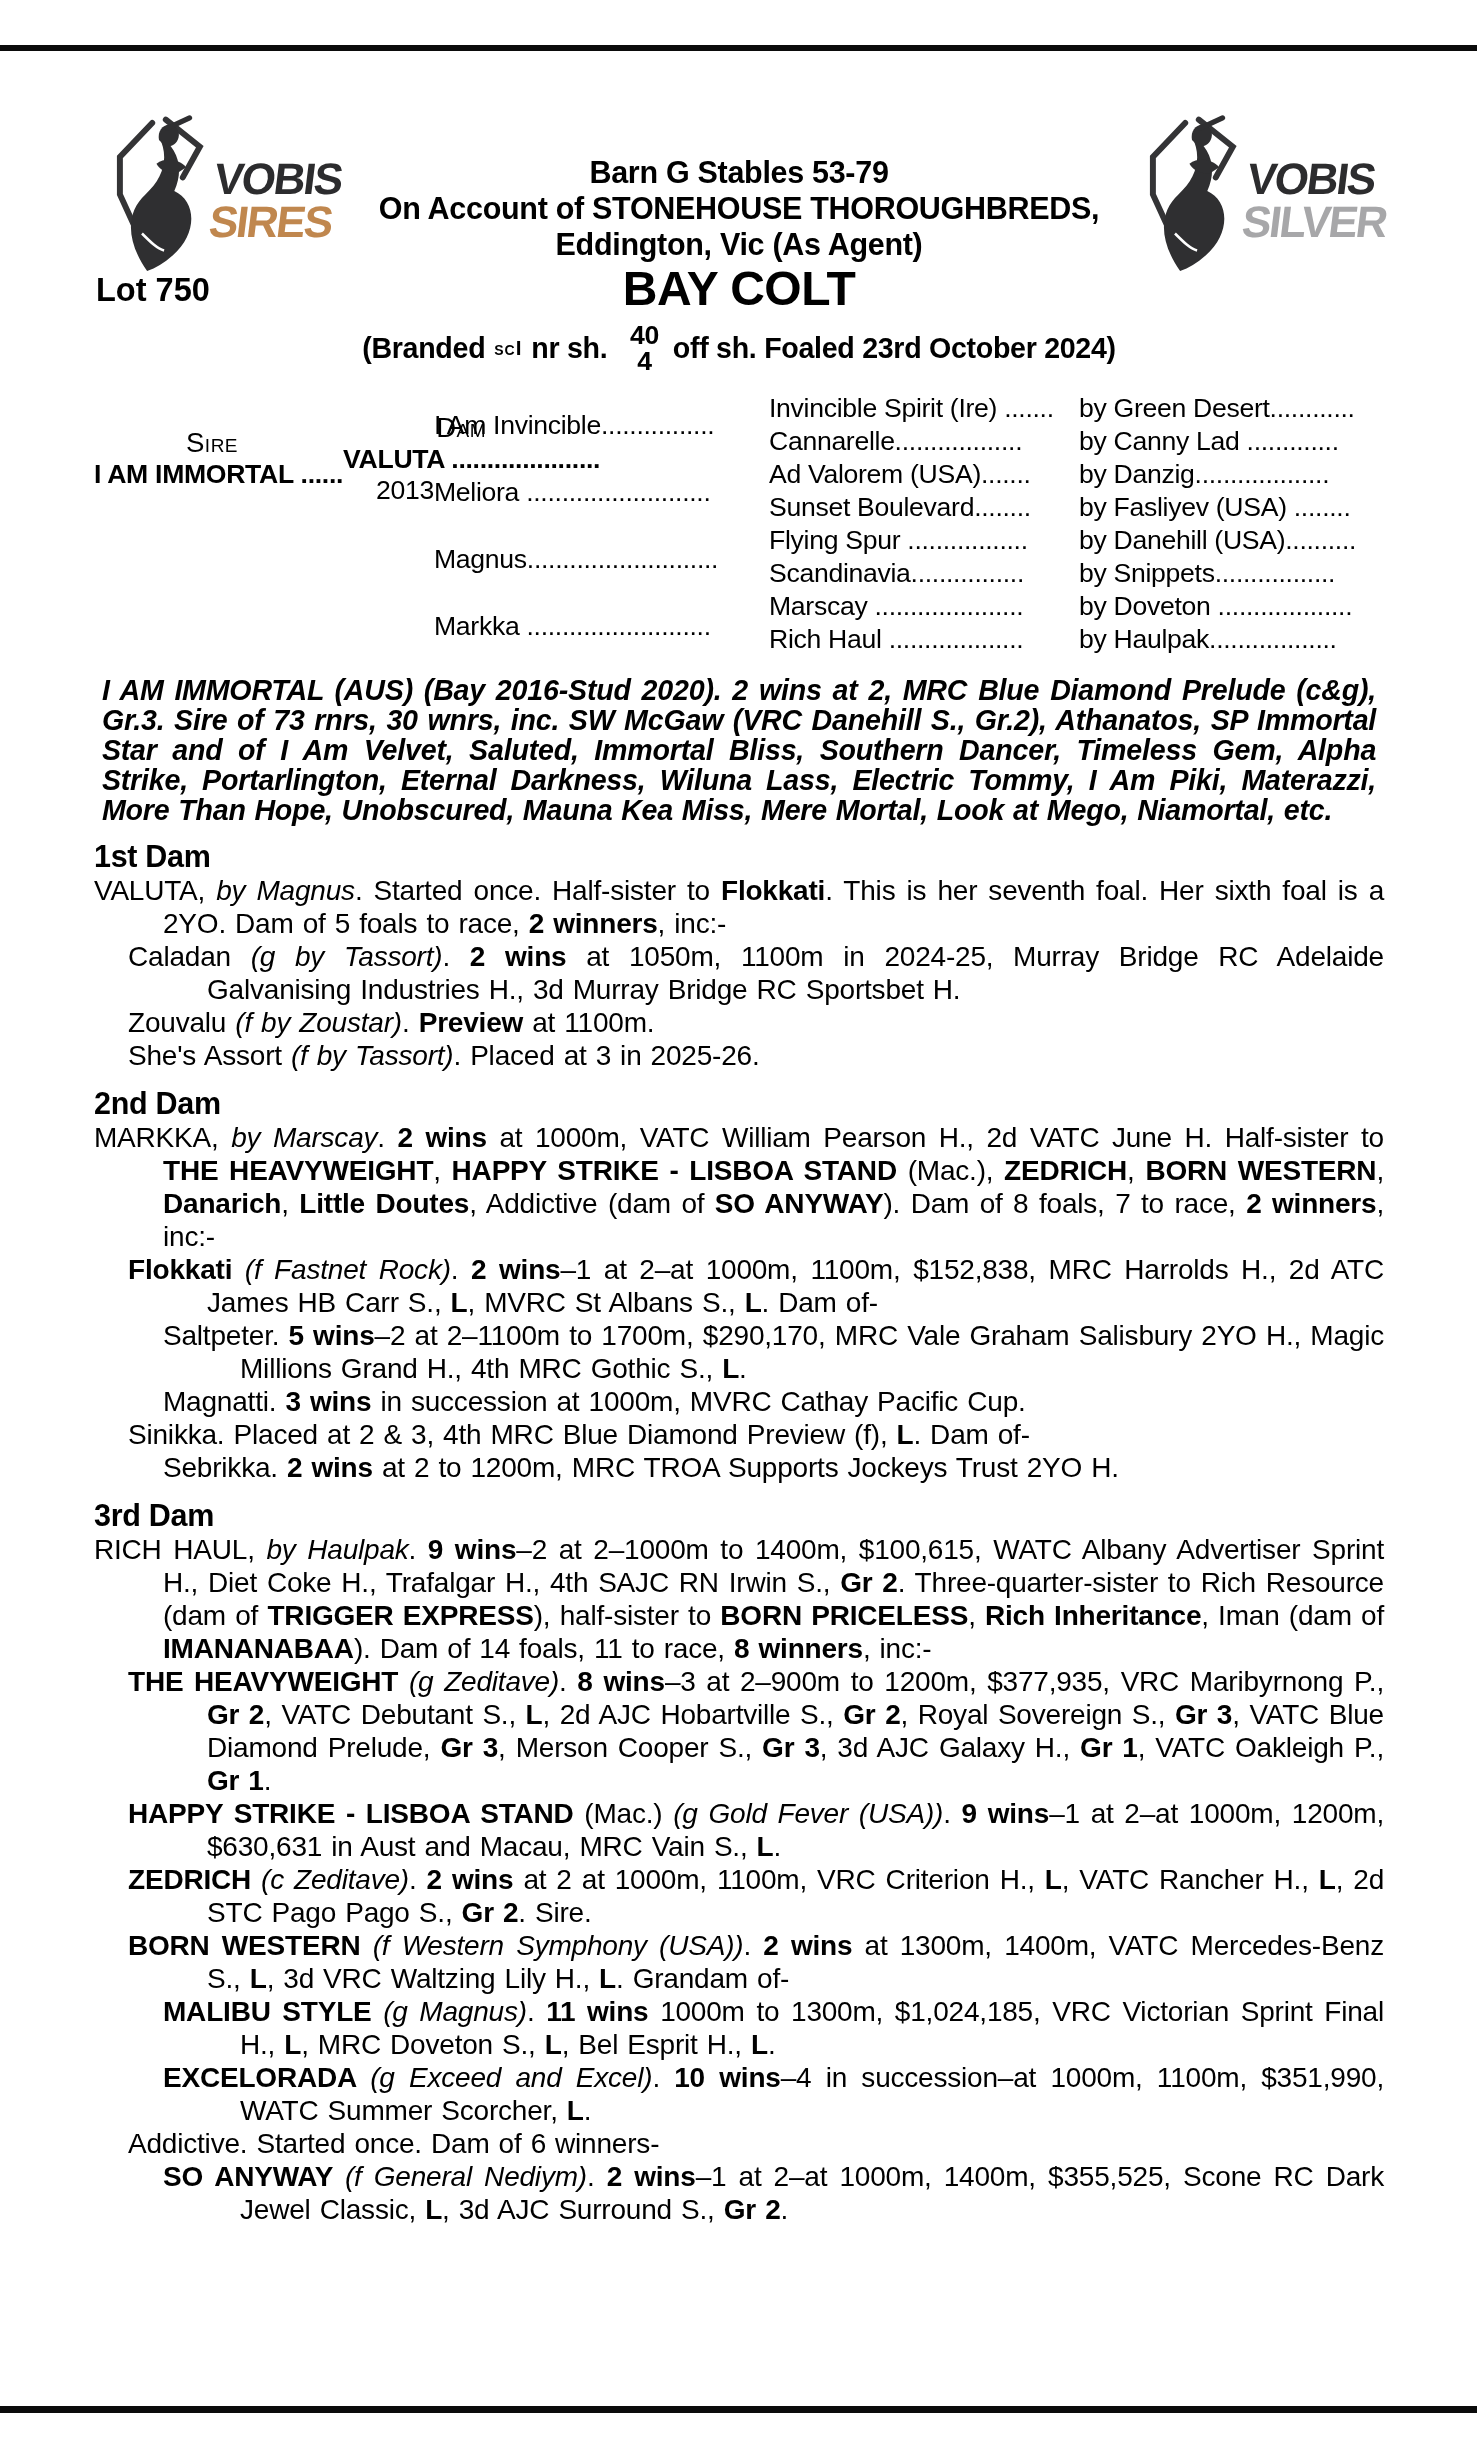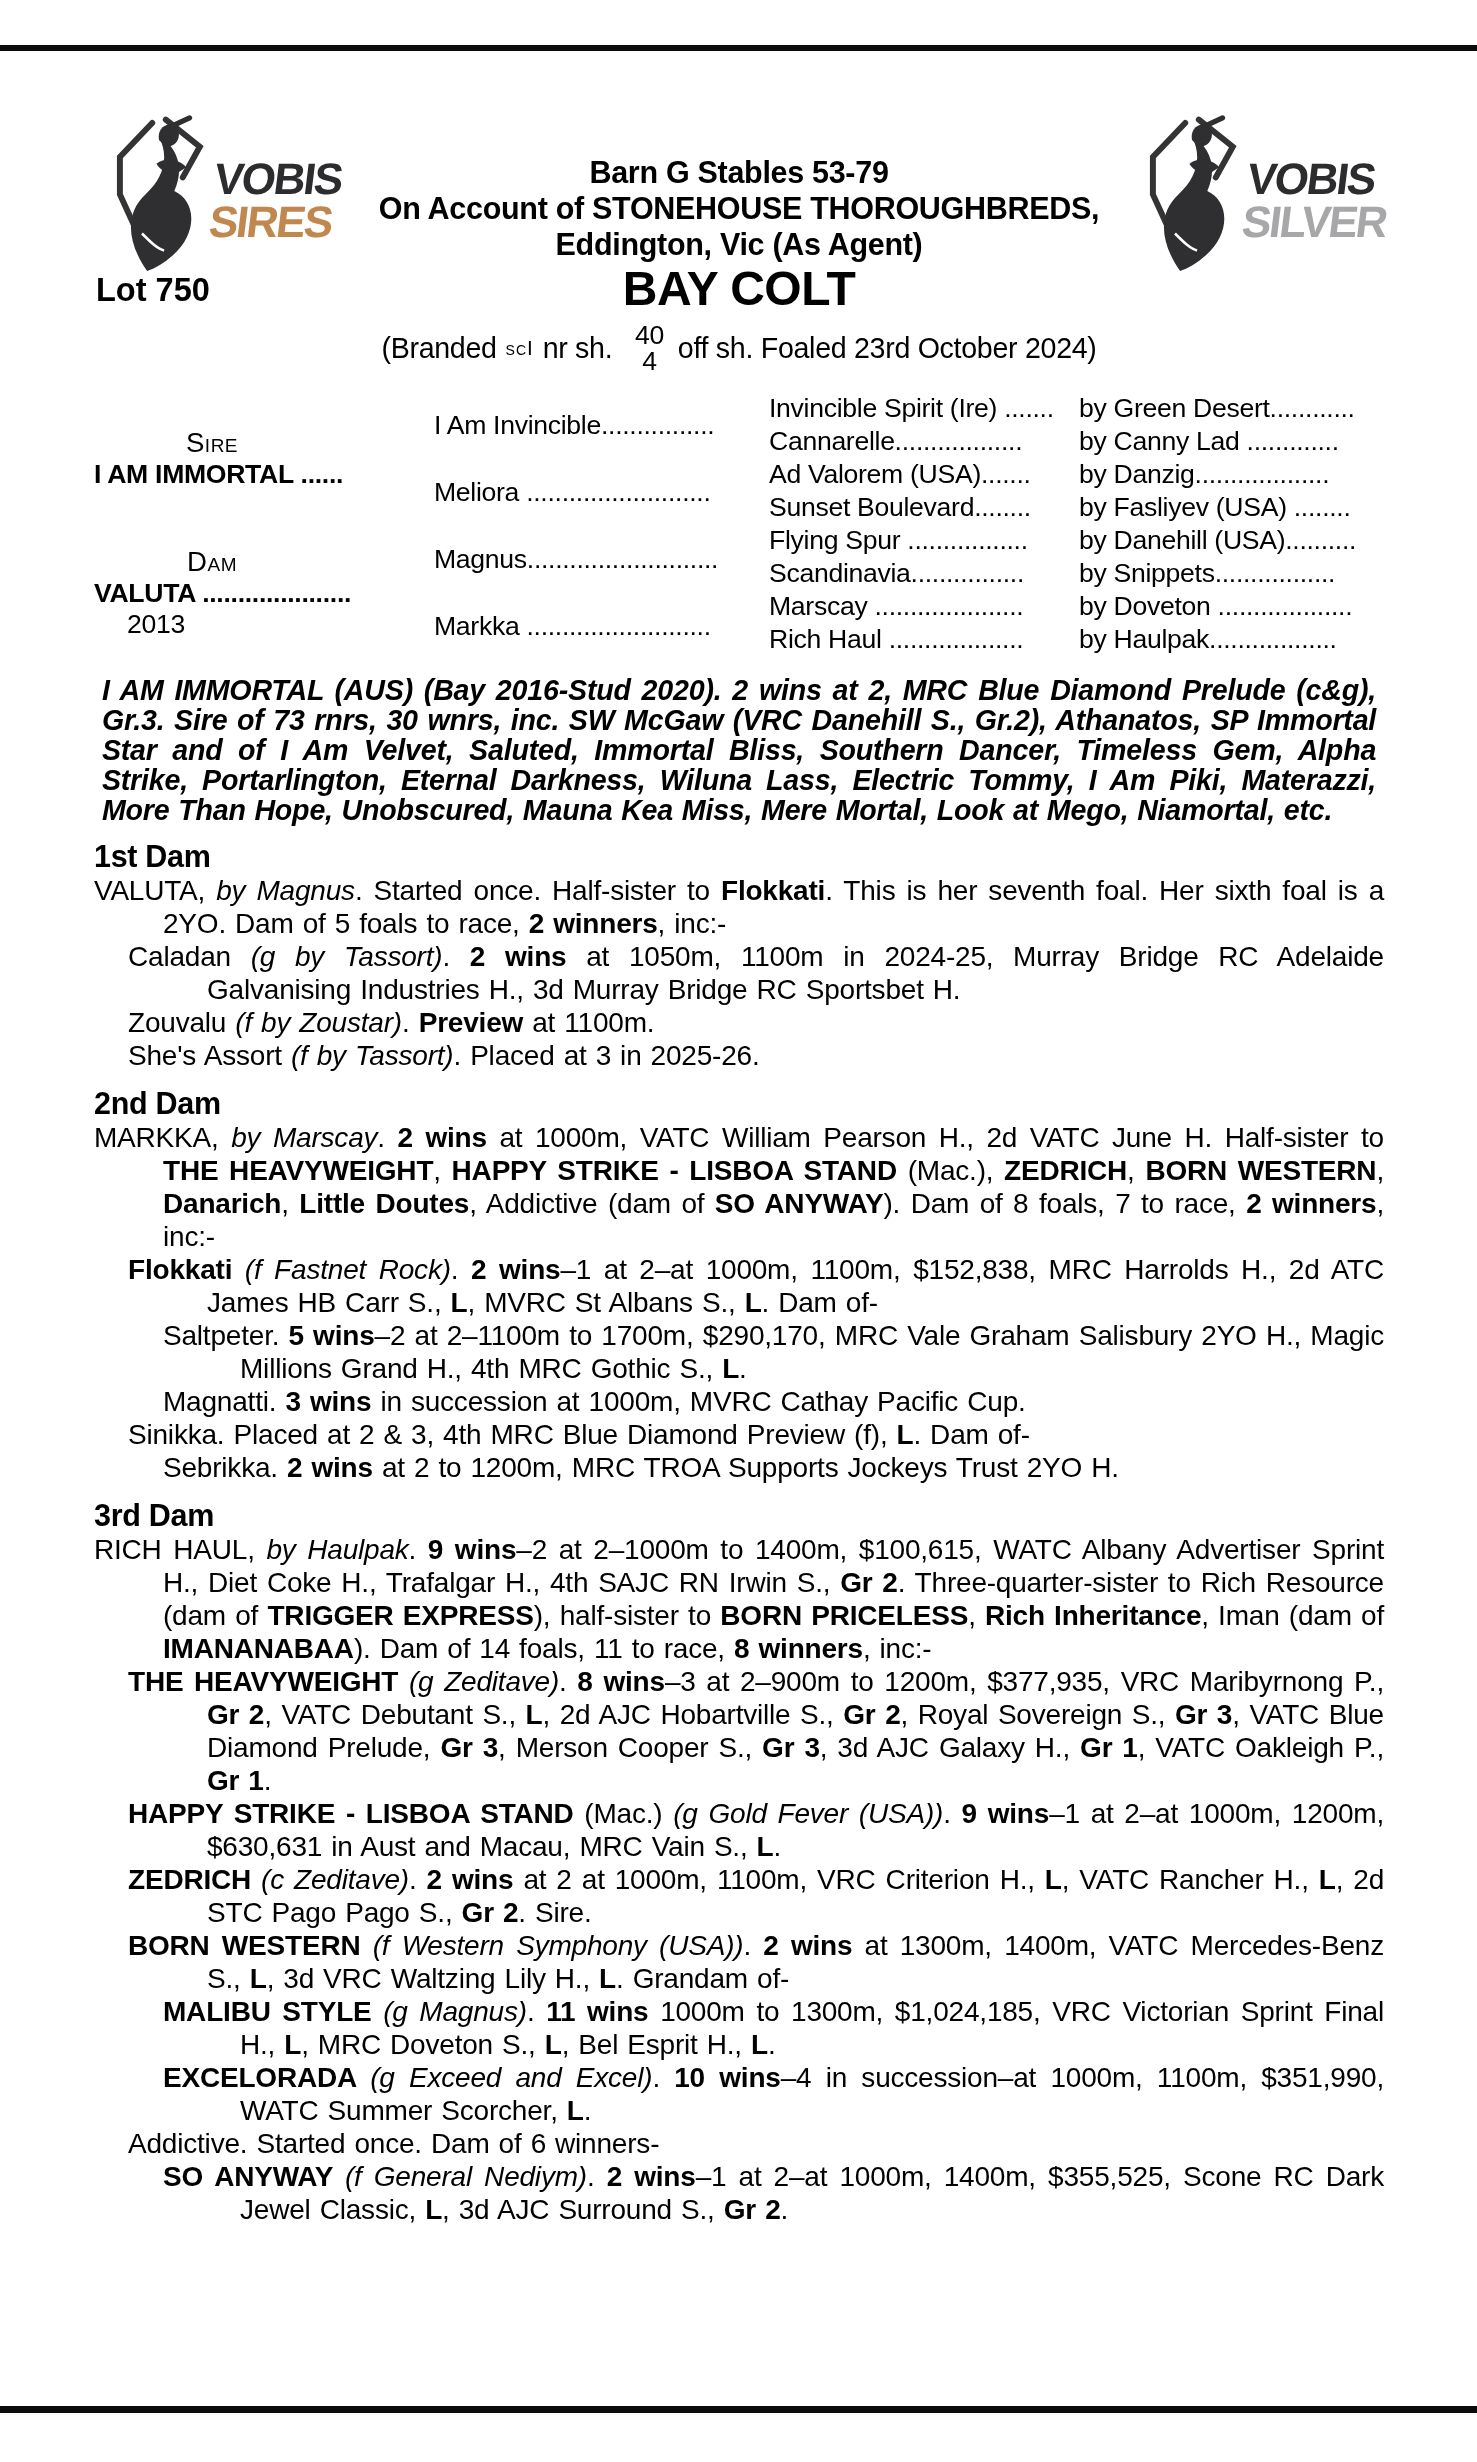--- a/index.html
+++ b/index.html
@@ -23,28 +23,28 @@
   .logo-word{font-weight:bold;font-size:44px;line-height:43px;letter-spacing:-2px;color:#2c2c2e;}
   .logo-word2-left{color:#c0874e;}
   .logo-word2-right{color:#a7a7a9;}
 
   .header-center{text-align:center;font-weight:bold;font-size:30.5px;line-height:36px;letter-spacing:-0.3px;}
 
   .lot-row{position:relative;height:47px;margin-top:3.9px;}
   .lot{position:absolute;left:2px;top:5.9px;font-weight:bold;font-size:32.5px;}
   .colt-title{text-align:center;font-weight:bold;font-size:48px;line-height:45px;letter-spacing:-0.5px;}
 
-  .branded-row{display:flex;justify-content:center;align-items:center;height:63px;margin-top:3.9px;font-size:28.6px;letter-spacing:-0.3px;}
+  .branded-row{display:flex;justify-content:center;align-items:center;height:63px;margin-top:3.9px;font-size:28.6px;letter-spacing:-0.3px;font-weight:bold;}
   .brand-mark{font-size:20.7px;font-variant:small-caps;letter-spacing:1px;margin:0 8.9px 0 8.9px;}
   .brand-sp{margin-right:8.9px;text-align:center;}
   .brand-num{display:inline-flex;flex-direction:column;align-items:center;margin:0 13.8px;font-size:26.6px;line-height:26.6px;}
 
   
   .ped{display:flex;margin-top:11.8px;font-size:26.6px;letter-spacing:-0.3px;}
-  .ped-c1{width:340px;display:flex;flex-direction:column;}
+  .ped-c1{width:340px;display:flex;}
   .ped-c2{width:335px;display:flex;flex-direction:column;}
   .ped-c3{width:310px;display:flex;flex-direction:column;}
   .ped-c4{width:305px;display:flex;flex-direction:column;}
   .ped-block{height:134px;display:flex;flex-direction:column;justify-content:center;}
   .ped-label{width:236px;text-align:center;font-variant:small-caps;font-size:27.6px;letter-spacing:0.5px;}
   .ped-name{font-weight:bold;white-space:nowrap;overflow:hidden;}
   .ped-year{padding-left:33px;}
   .ped-parent{height:67px;display:flex;align-items:center;white-space:nowrap;overflow:hidden;}
   .ped-cell{height:33px;line-height:33px;white-space:nowrap;overflow:hidden;}
 

